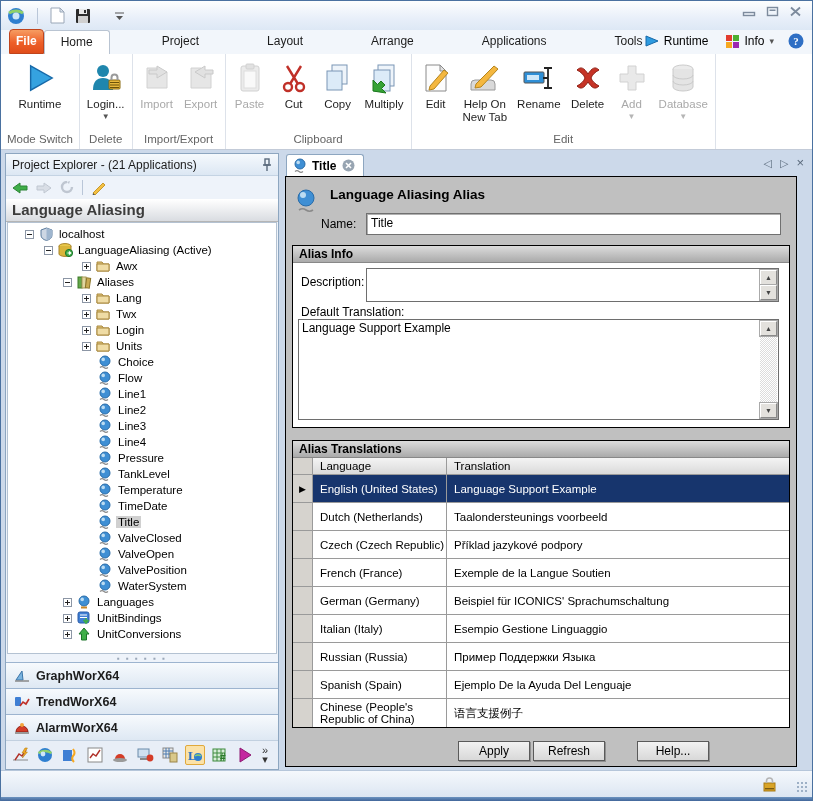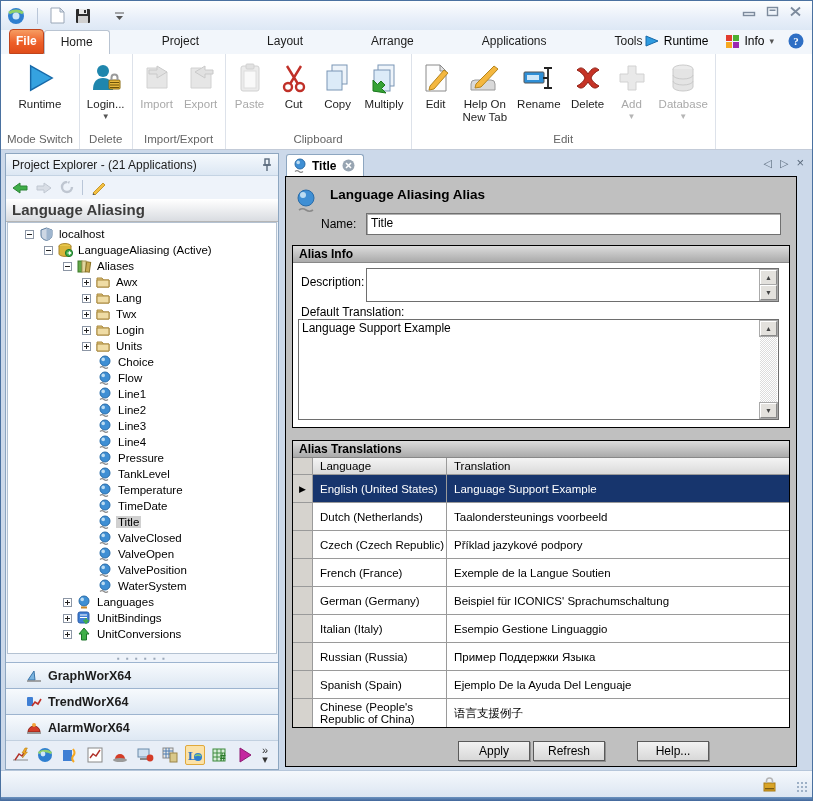--- a/index.html
+++ b/index.html
@@ -35,21 +35,21 @@
 .lp-tree { flex:1; background:#fff; border:1px solid #b4c2d2; margin:0 1px; overflow:hidden; padding-top:3px; }
 .trow { height:16px; display:flex; align-items:center; font-size:11.5px; color:#000; }
 .texp { width:9px; height:9px; border:1px solid #8c96a5; background:#fff; position:relative; flex:none; }
 .texp::before { content:""; position:absolute; left:1px; right:1px; top:3px; height:1px; background:#222; }
 .texp.plus::after { content:""; position:absolute; top:1px; bottom:1px; left:3px; width:1px; background:#222; }
 .texp-sp { width:11px; flex:none; }
 .ticon { width:16px; height:14px; margin:0 3px 0 4px; flex:none; display:flex; align-items:center; justify-content:center; }
 .tlabel { padding:0 2px; white-space:nowrap; }
 .tlabel.selected { background:#d0d0d0; }
 .lp-splitter { height:8px; display:flex; align-items:center; justify-content:center; color:#9aa7b8; font-size:8px; letter-spacing:2px; background:#eef3fa; }
-.stackpanel { height:26px; background:linear-gradient(#f7fafd,#dee8f3); border-top:1px solid #9db4cf; display:flex; align-items:center; gap:6px; padding:0 20px; font-weight:bold; color:#1c1c1c; font-size:12.5px; }
+.stackpanel { height:26px; background:linear-gradient(#f7fafd,#dee8f3); border-top:1px solid #9db4cf; display:flex; align-items:center; gap:6px; padding:0 8px; font-weight:bold; color:#1c1c1c; font-size:12.5px; }
 .lp-iconrow { height:29px; background:#e8eef7; border-top:1px solid #c2d0e0; display:flex; align-items:center; gap:5px; padding:0 4px; }
 .lpic { width:20px; height:20px; display:flex; align-items:center; justify-content:center; }
 .lpic.sel { background:#fbe2a8; border:1px solid #e0a93c; border-radius:2px; }
 .chev { margin-left:2px; color:#333; font-size:11px; line-height:9px; text-align:center; }
 .mainpanel { position:absolute; left:283px; top:3px; right:8px; bottom:0; }
 .tabstrip { height:23px; position:relative; }
 .doctab { position:absolute; left:2px; top:1px; height:22px; background:#fff; border:1px solid #8da6c0; border-bottom:none; border-radius:3px 3px 0 0; display:flex; align-items:center; gap:4px; padding:0 8px 0 6px; font-weight:bold; }
 .tabnav { position:absolute; right:0px; top:4px; display:flex; gap:8px; color:#5a6a7c; font-size:11px; }
 .content { position:absolute; left:1px; right:7px; top:23px; bottom:3px; background:#c0c0c0; border:1px solid #000; }
 .chead-title { position:absolute; left:44px; top:10px; font-size:13.5px; font-weight:bold; color:#000; }
@@ -394,41 +394,41 @@
               <svg width="15" height="14">
                 <ellipse cx="7" cy="3" rx="6" ry="2.4" fill="#e8c84a" stroke="#a8832a"></ellipse>
                 <path d="M1 3 v8 a6 2.4 0 0 0 12 0 V3" fill="#d9b53a" stroke="#a8832a"></path>
                 <circle cx="11" cy="10" r="3.6" fill="#3fae49" stroke="#1c742a"></circle>
                 <path d="M9.5 10 h3 M11 8.5 l1.8 1.5 l-1.8 1.5" stroke="#fff" stroke-width="1.1" fill="none"></path>
               </svg>
             </span>
             <span class="tlabel">LanguageAliasing (Active)</span>
           </div>
           <div class="trow">
+            <span style="width:74px;flex:none;"></span>
+            <span class="texp plus"></span>
+            <span class="ticon">
+              <svg width="14" height="12">
+                <path d="M1 2 h5 l1.5 2 H13 v7 H1 Z" fill="#e3c87e" stroke="#a8873c"></path>
+                <path d="M1 4 h12 v7 H1 Z" fill="#efdca5" stroke="#a8873c"></path>
+              </svg>
+            </span>
+            <span class="tlabel">Awx</span>
+          </div>
+          <div class="trow">
             <span style="width:55px;flex:none;"></span>
             <span class="texp minus"></span>
             <span class="ticon">
               <svg width="15" height="14">
                 <rect x="1" y="2" width="4" height="11" fill="#64a84a" stroke="#3c7a28"></rect>
                 <rect x="5" y="2" width="4" height="11" fill="#e0d6a0" stroke="#a89a58"></rect>
                 <rect x="9" y="3" width="4" height="10" fill="#c9aa52" stroke="#8a7428" transform="rotate(8 11 8)"></rect>
               </svg>
             </span>
             <span class="tlabel">Aliases</span>
-          </div>
-          <div class="trow">
-            <span style="width:74px;flex:none;"></span>
-            <span class="texp plus"></span>
-            <span class="ticon">
-              <svg width="14" height="12">
-                <path d="M1 2 h5 l1.5 2 H13 v7 H1 Z" fill="#e3c87e" stroke="#a8873c"></path>
-                <path d="M1 4 h12 v7 H1 Z" fill="#efdca5" stroke="#a8873c"></path>
-              </svg>
-            </span>
-            <span class="tlabel">Awx</span>
           </div>
           <div class="trow">
             <span style="width:74px;flex:none;"></span>
             <span class="texp plus"></span>
             <span class="ticon">
               <svg width="14" height="12">
                 <path d="M1 2 h5 l1.5 2 H13 v7 H1 Z" fill="#e3c87e" stroke="#a8873c"></path>
                 <path d="M1 4 h12 v7 H1 Z" fill="#efdca5" stroke="#a8873c"></path>
               </svg>
             </span>

